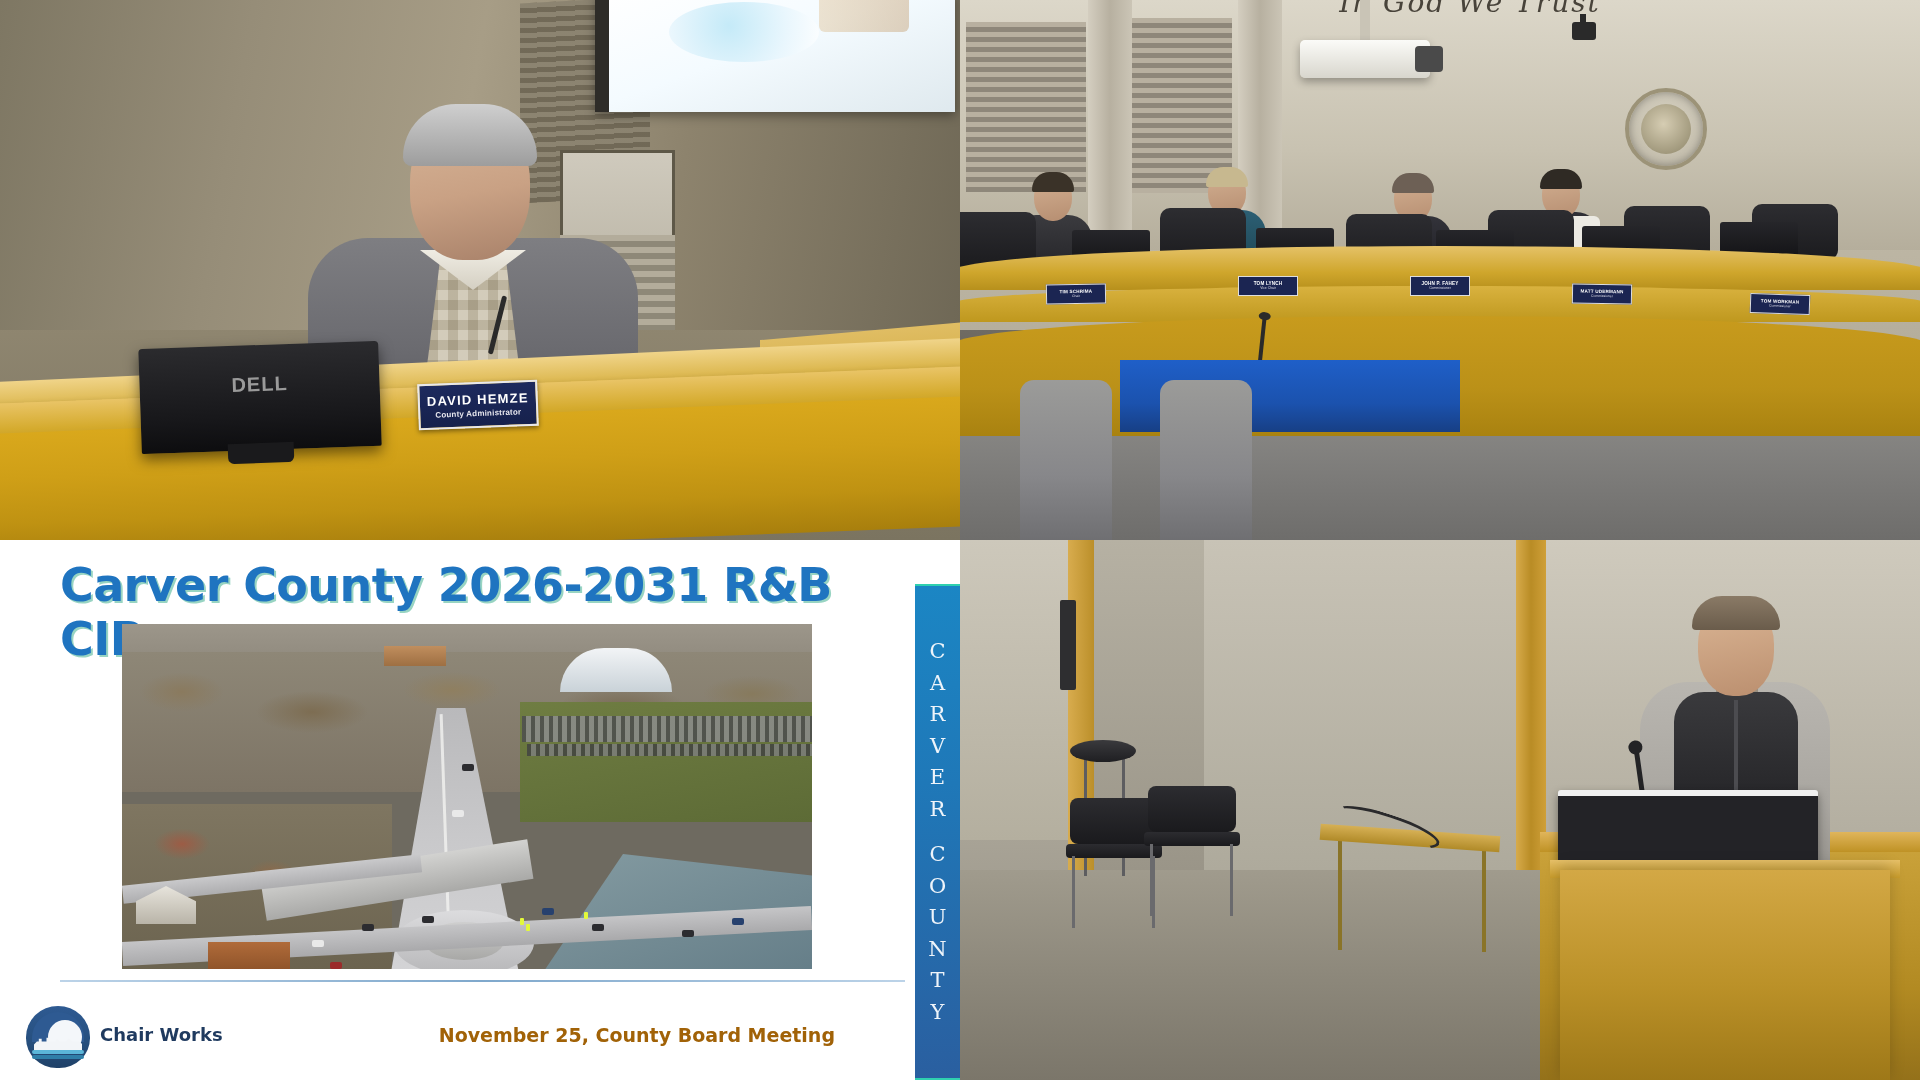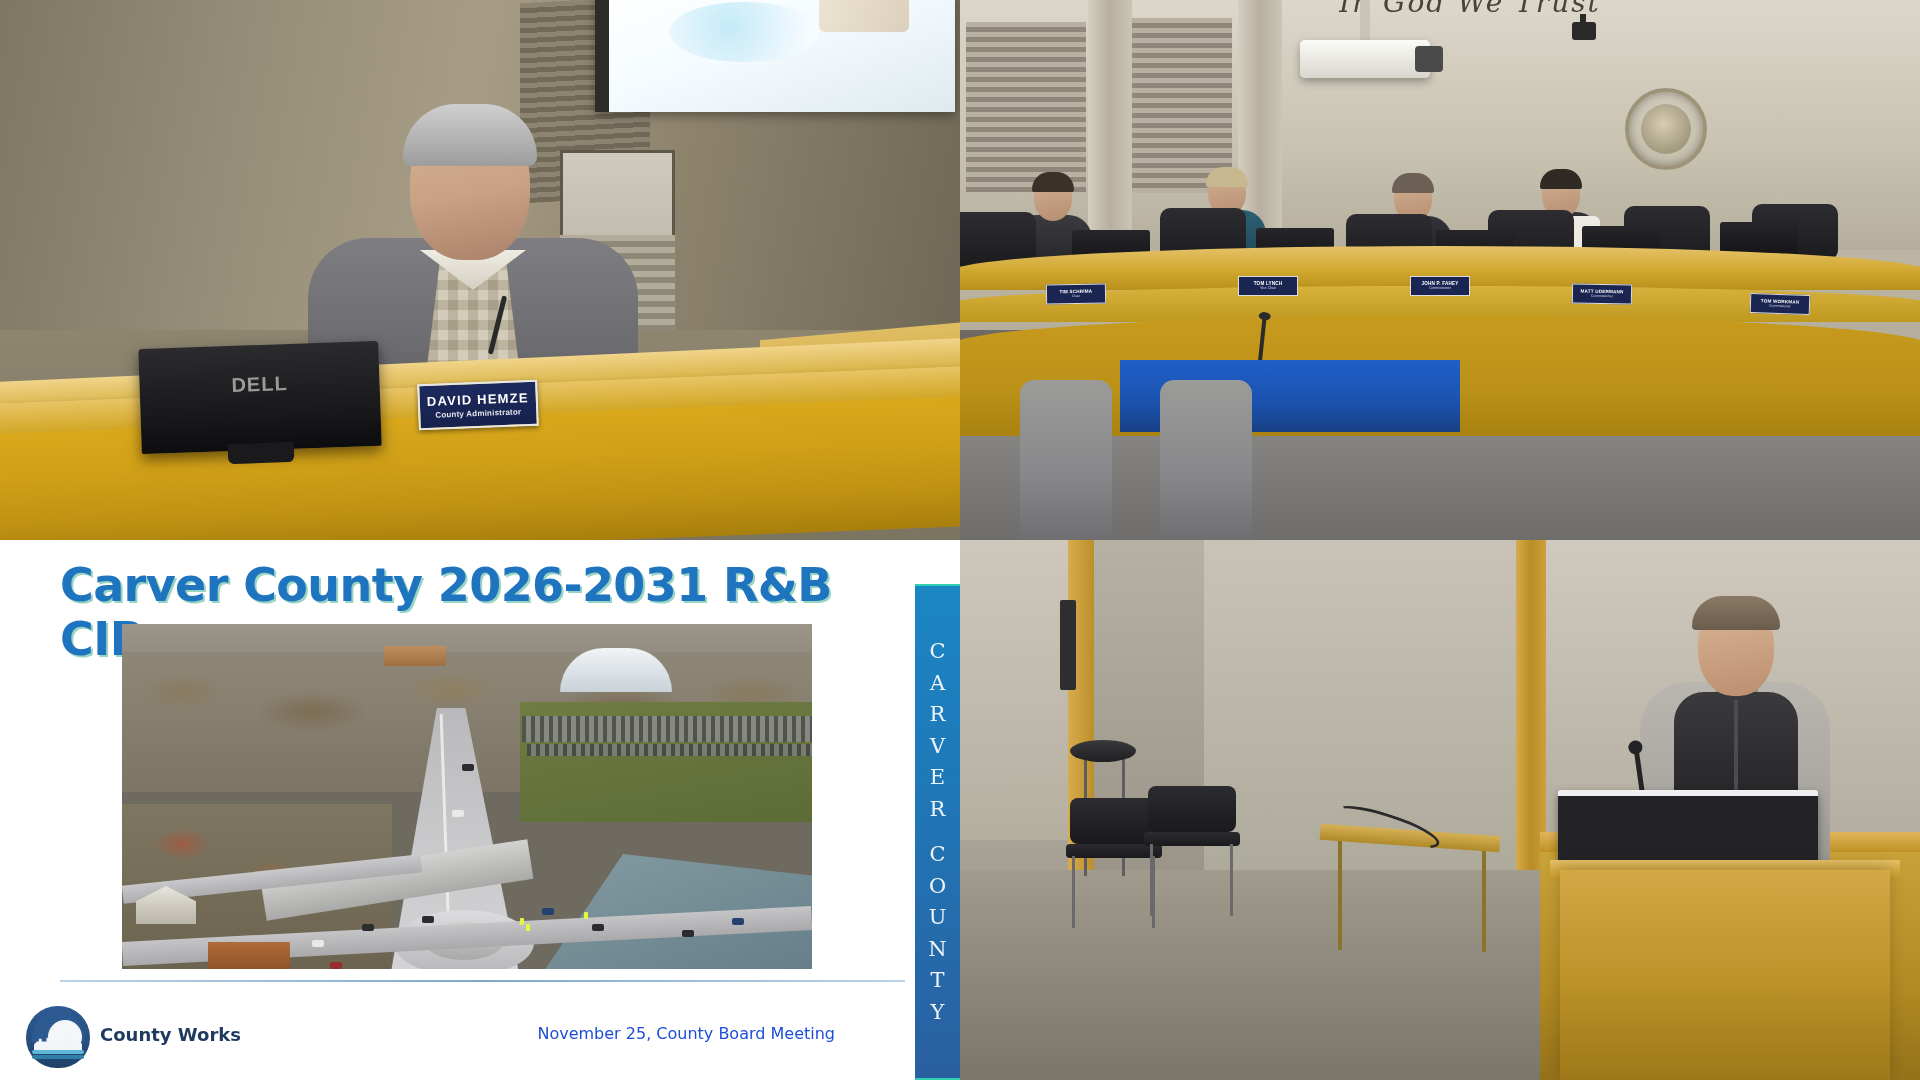--- a/index.html
+++ b/index.html
@@ -205,21 +205,21 @@
     background:linear-gradient(180deg,#2e5a92 0%,#27507f 55%,#1f4168 100%);}
   .logo-sun{position:absolute;left:22px;top:14px;width:34px;height:34px;border-radius:50%;background:#f4f7fa;}
   .logo-sky{position:absolute;left:6px;top:6px;width:52px;height:30px;border-radius:26px 26px 0 0;
     background:#2e5a92;}
   .logo-city{position:absolute;left:8px;top:30px;width:48px;height:14px;background:#f2f5f8;
     clip-path:polygon(0 60%,6% 40%,10% 40%,10% 20%,16% 20%,16% 40%,26% 40%,26% 12%,32% 12%,32% 40%,44% 40%,48% 22%,54% 40%,66% 40%,72% 18%,80% 40%,92% 40%,100% 55%,100% 100%,0 100%);}
   .logo-w1{position:absolute;left:6px;top:44px;width:52px;height:4px;background:#5bb6d8;border-radius:3px;}
   .logo-w2{position:absolute;left:6px;top:49px;width:52px;height:4px;background:#2f7fa8;border-radius:3px;}
   .slide-dept{position:absolute;left:100px;top:484px;font-size:18px;font-weight:bold;color:#1f3a5f;
     font-family:"DejaVu Sans",sans-serif;}
-  .slide-meet{position:absolute;right:125px;top:484px;font-size:16px;font-weight:normal;color:#1d4ed8;
+  .slide-meet{position:absolute;right:125px;top:484px;font-size:19px;font-weight:bold;color:#a16207;
     font-family:"DejaVu Sans",sans-serif;}
   .slide-sidebar{position:absolute;left:915px;top:44px;width:45px;height:496px;
     background:linear-gradient(180deg,#1b86c4 0%,#1f78b8 40%,#2a5fa0 100%);
     border-top:2px solid #2fd0b0;border-bottom:2px solid #2fd0b0;
     display:flex;flex-direction:column;align-items:center;justify-content:center;gap:0;}
   .slide-sidebar .vl{color:#eef4fa;font-family:"DejaVu Serif",serif;font-size:21px;
     letter-spacing:0;line-height:1.5;}
   .slide-sidebar .gap{height:14px;}
 
   
@@ -455,21 +455,21 @@
 
       <div class="slide-logo">
         <div class="logo-circ"></div>
         <div class="logo-sky"></div>
         <div class="logo-sun"></div>
         <div class="logo-city"></div>
         <div class="logo-w1"></div>
         <div class="logo-w2"></div>
       </div>
 
-      <div class="slide-dept">County Works</div>
+      <div class="slide-dept">Chair Works</div>
       <div class="slide-meet">November 25, County Board Meeting</div>
 
       <div class="slide-sidebar">
         <div class="vl">C</div>
         <div class="vl">A</div>
         <div class="vl">R</div>
         <div class="vl">V</div>
         <div class="vl">E</div>
         <div class="vl">R</div>
         <div class="gap"></div>

